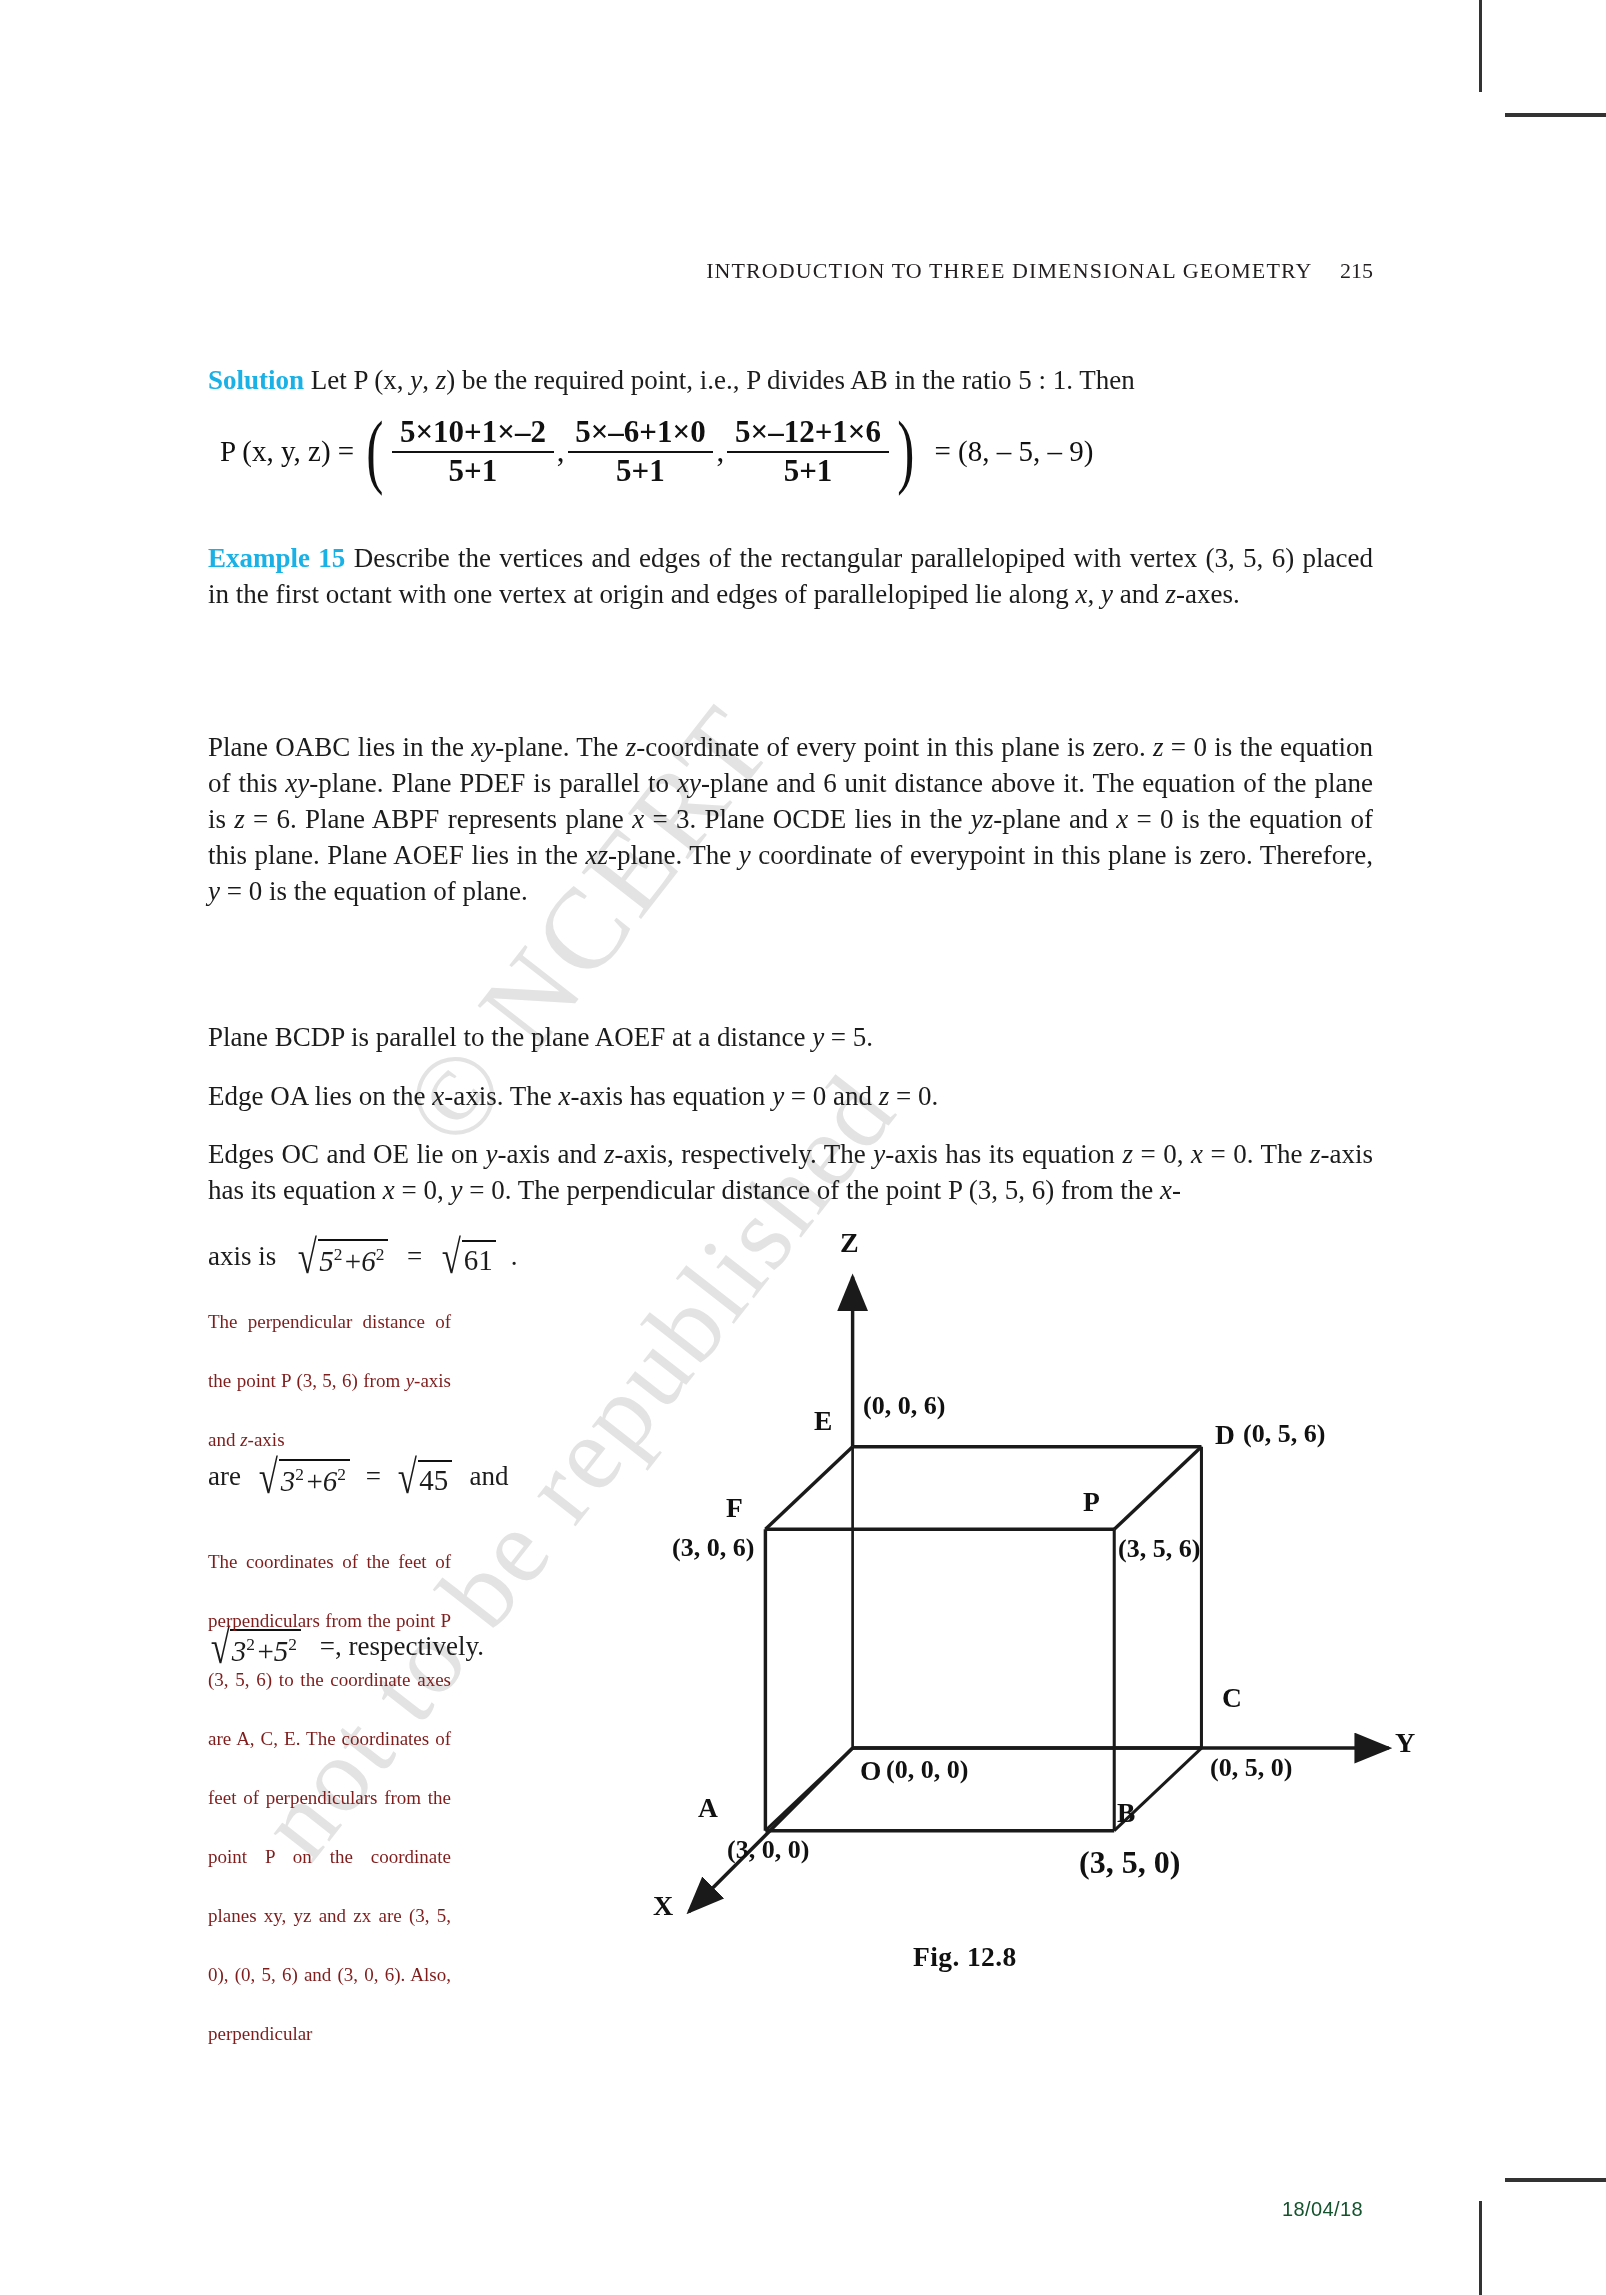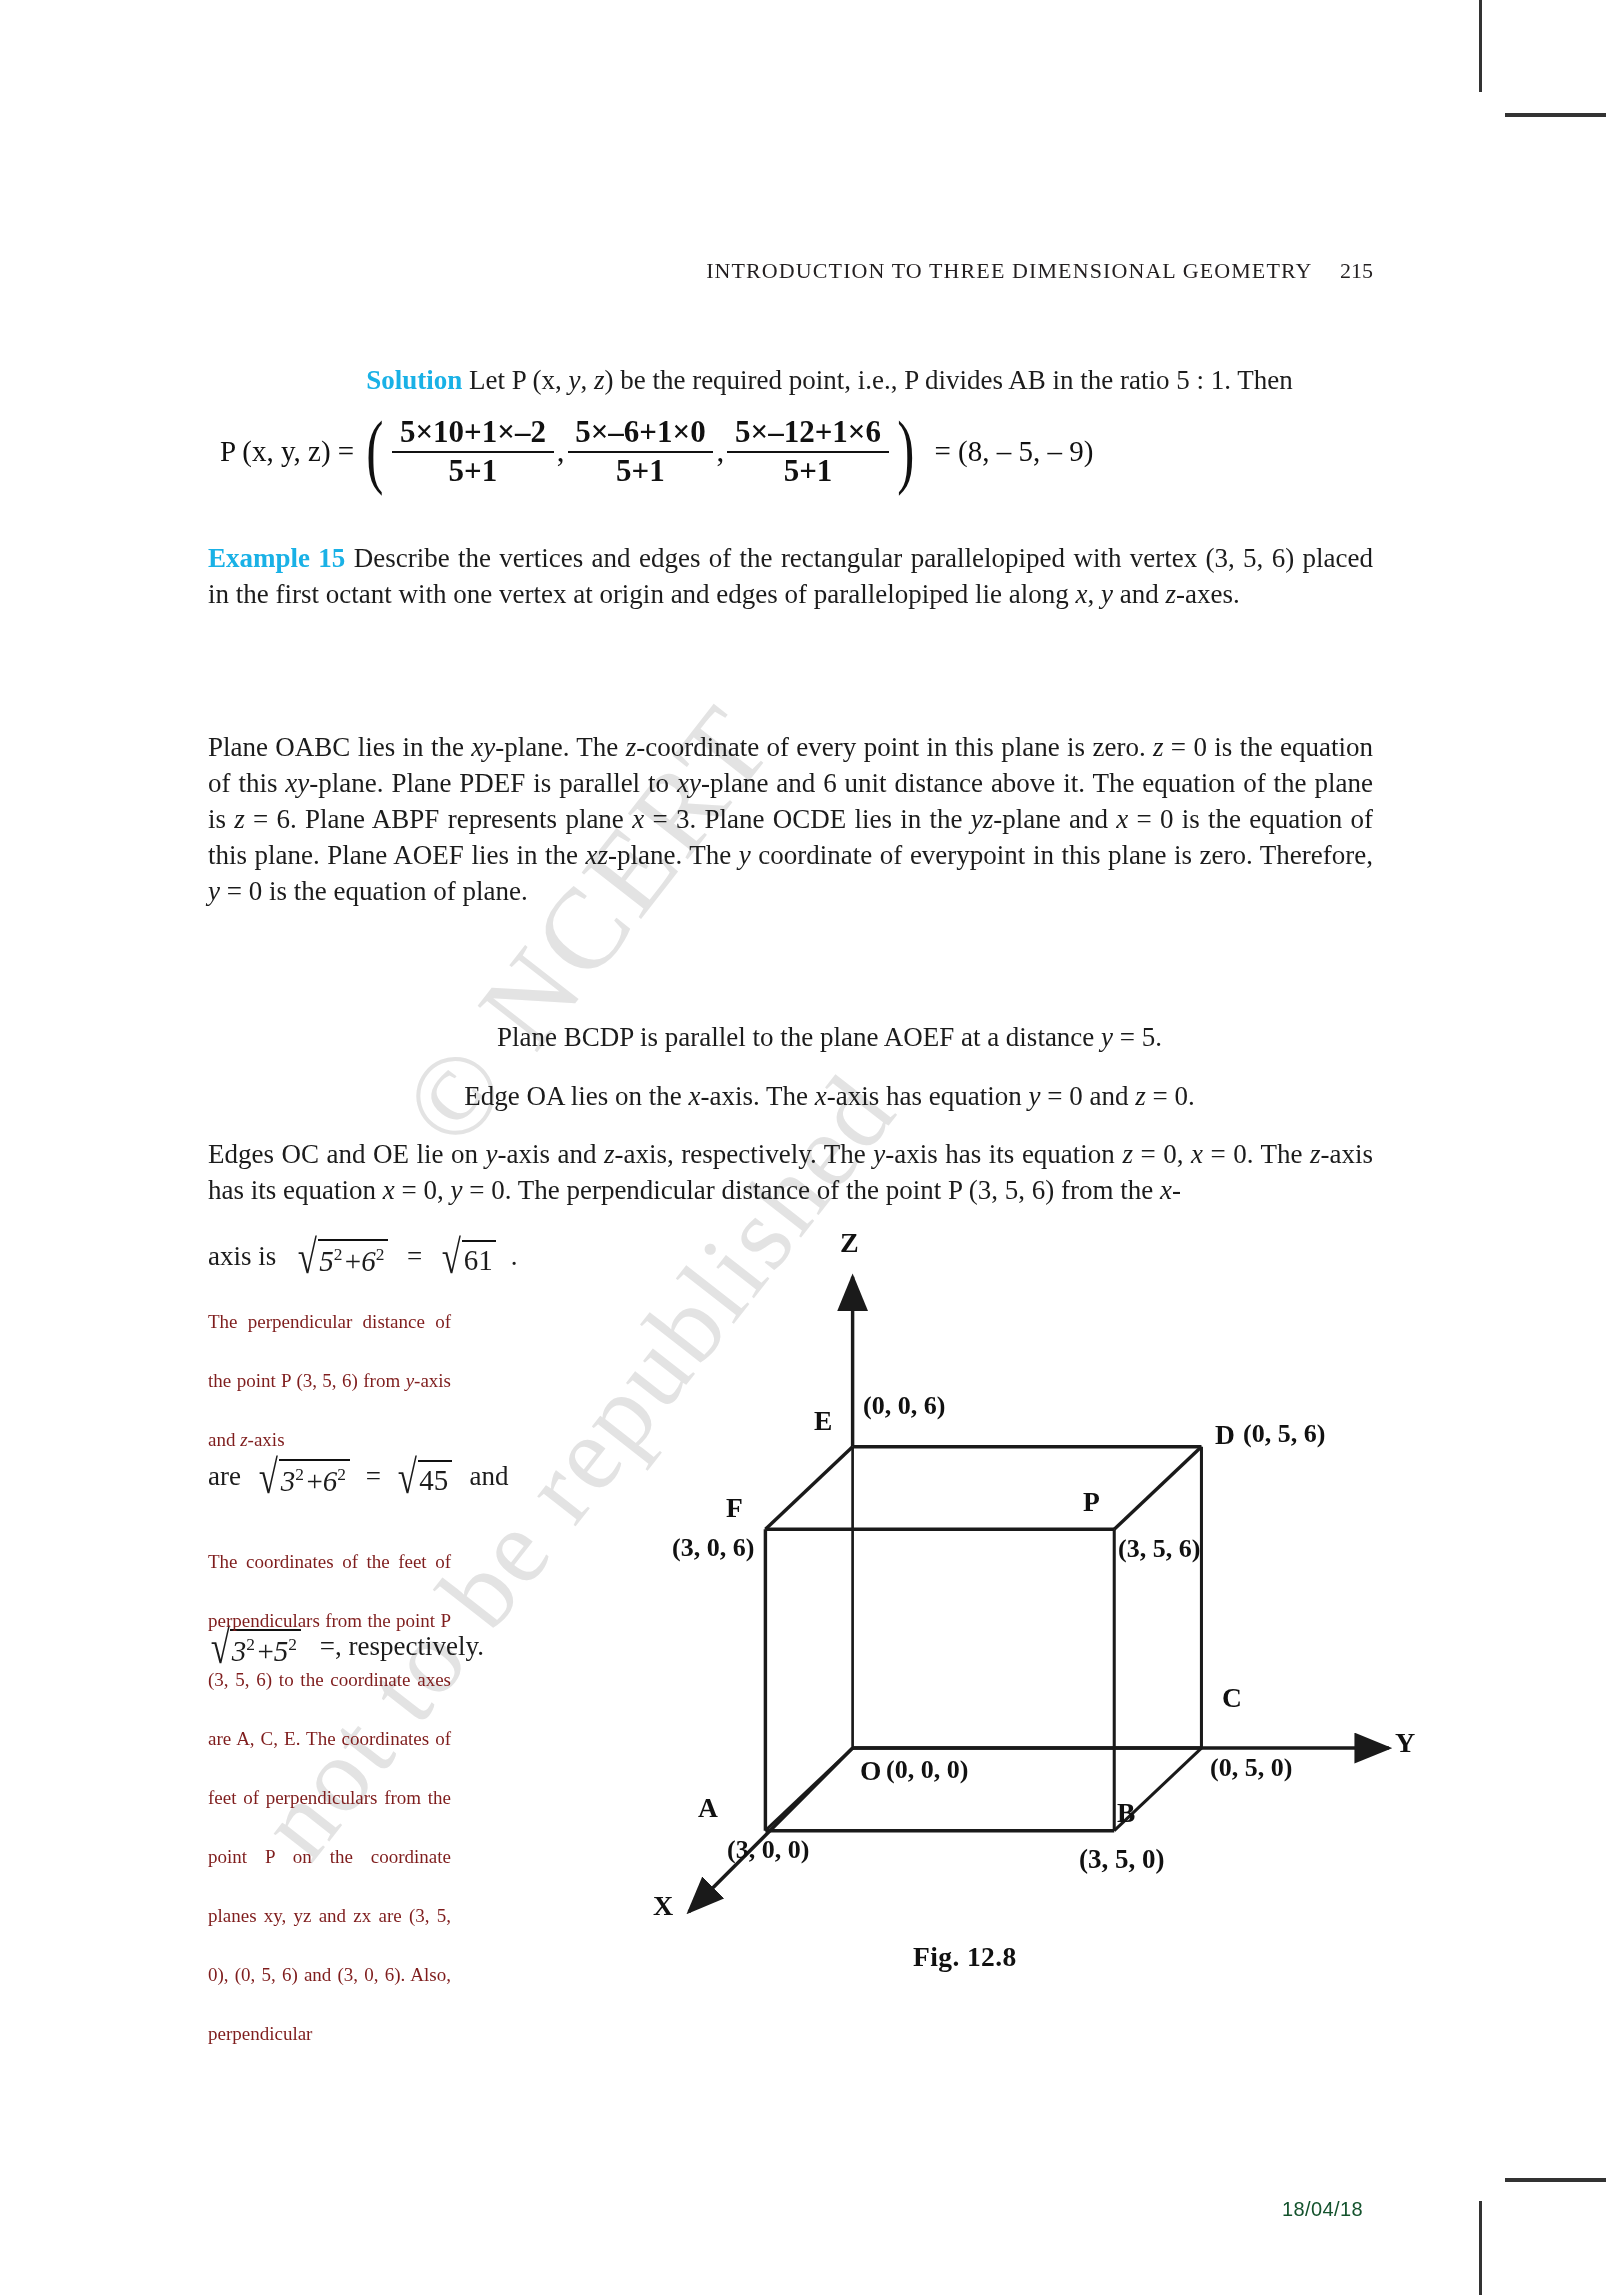--- a/index.html
+++ b/index.html
@@ -88,21 +88,21 @@
   
   .p-full {
     position: absolute;
     left: 208px;
     width: 1165px;
     text-align: justify;
     font-size: 27px;
     line-height: 36px;
     color: #1c1c1c;
   }
-  .p-full.nojust { text-align: center; margin-left: 39px; }
+  .p-full.nojust { text-align: left; }
 
   
   .p-col {
     position: absolute;
     left: 208px;
     width: 243px;
     text-align: justify;
     font-size: 19px;
     line-height: 59px;
     color: #7f1d1d;
@@ -352,21 +352,21 @@
       <span class="fig-lbl" style="left:217px; top:538px; font-size:27.5px;">O</span>
       <span class="fig-lbl" style="left:243px; top:538px; font-size:26px;">(0, 0, 0)</span>
 
       <span class="fig-lbl" style="left:579px; top:465px; font-size:27.5px;">C</span>
       <span class="fig-lbl" style="left:567px; top:536px; font-size:26px;">(0, 5, 0)</span>
 
       <span class="fig-lbl" style="left:55px; top:575px; font-size:27.5px;">A</span>
       <span class="fig-lbl" style="left:84px; top:618px; font-size:26px;">(3, 0, 0)</span>
 
       <span class="fig-lbl" style="left:474px; top:580px; font-size:27.5px;">B</span>
-      <span class="fig-lbl" style="left:436px; top:627px; font-size:27px;">(3, 5, 0)</span>
+      <span class="fig-lbl" style="left:436px; top:627px; font-size:32px;">(3, 5, 0)</span>
     </div>
 
     <div class="fig-caption">Fig. 12.8</div>
 
     <div class="datestamp">18/04/18</div>
 
   </div>
 </div>
 
 

